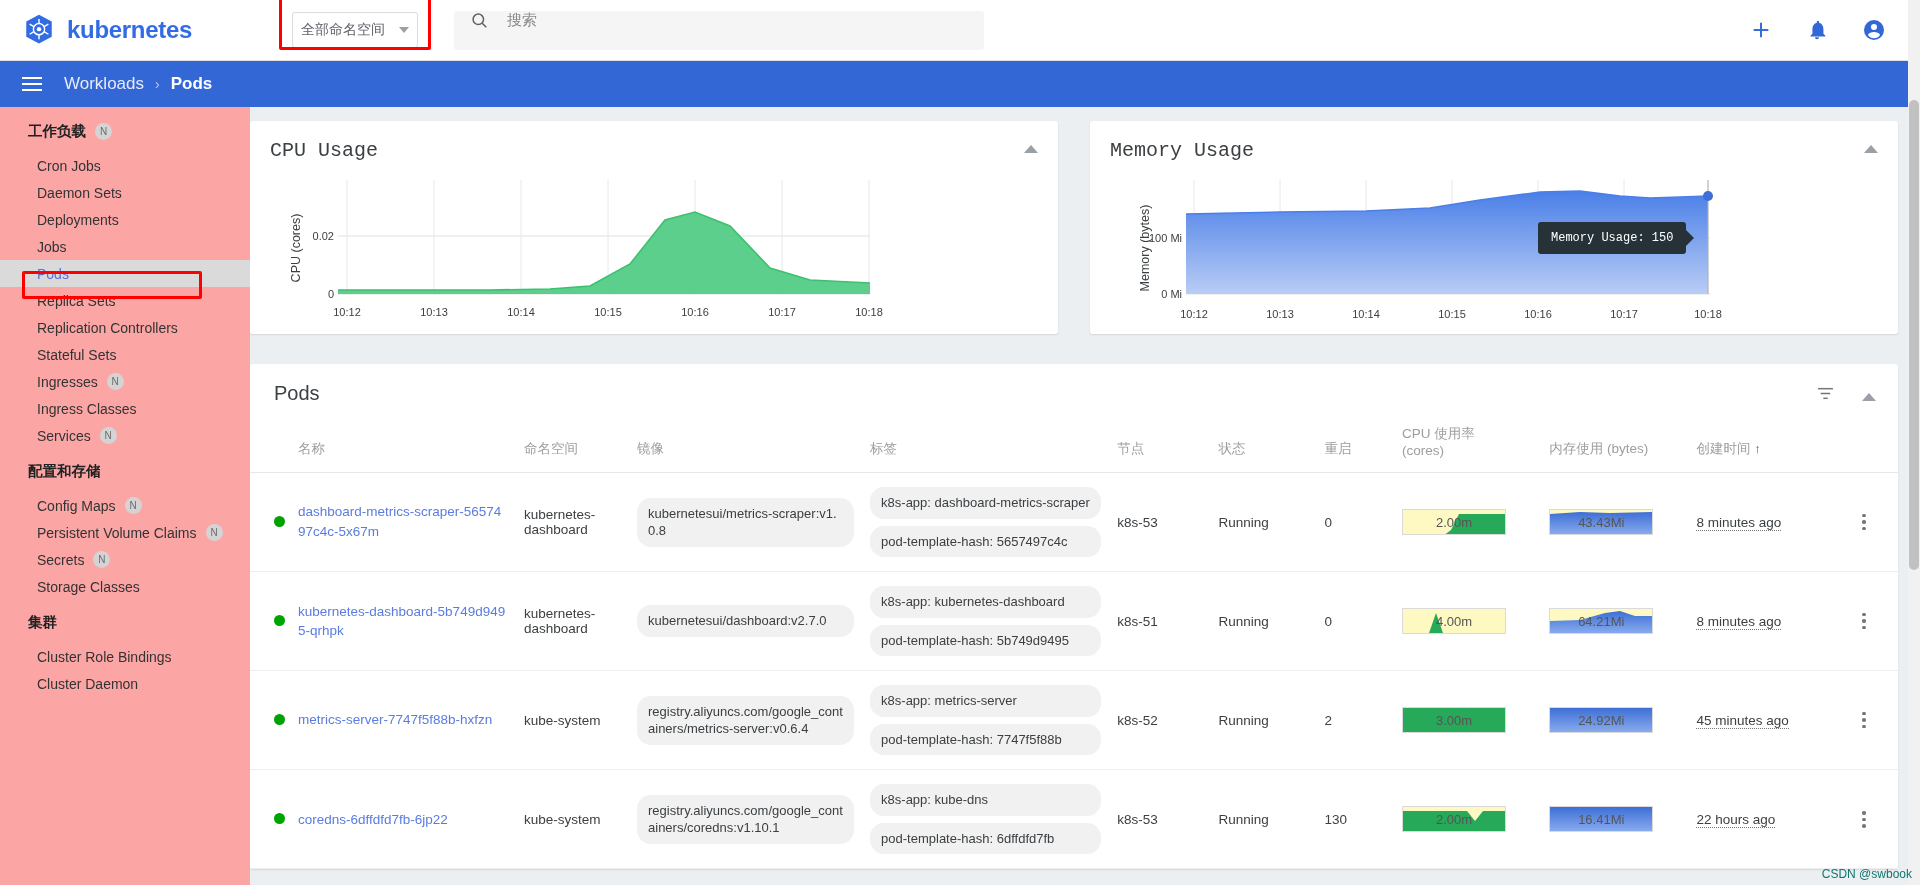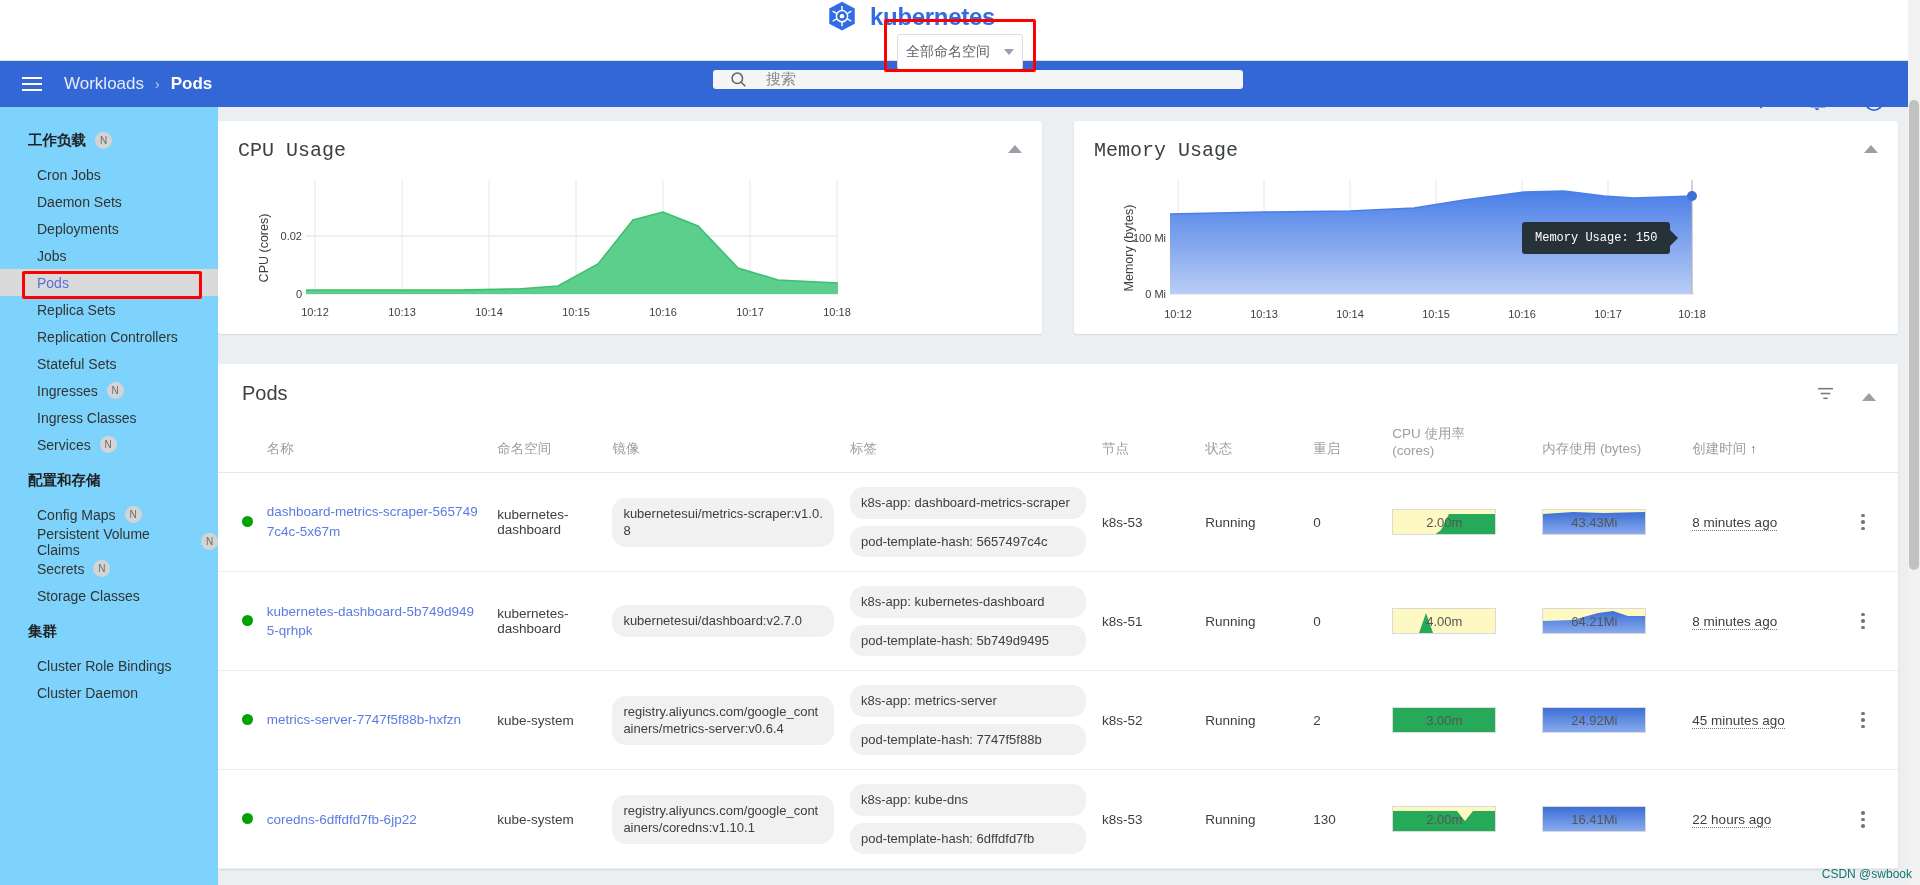--- a/index.html
+++ b/index.html
@@ -6,21 +6,21 @@
   html, body {
     width: 1920px; height: 885px;
     font-family: "Liberation Sans", sans-serif;
     background: #eceff1;
     overflow: hidden;
   }
 
   
   .topbar {
     height: 61px; background: #fff; display: flex; align-items: center;
-    padding: 0 22px; border-bottom: 1px solid #e0e0e0; position: relative; flex-direction: column;
+    padding: 0 22px; border-bottom: 1px solid #e0e0e0; position: relative;
   }
   .brand { display: flex; align-items: center; gap: 11px; width: 270px; }
   .k8s-logo { width: 34px; height: 34px; }
   .brand-name {
     font-size: 24px; font-weight: bold; color: #326ce5;
     letter-spacing: -0.3px;
   }
   .ns-select-wrap { position: relative; }
   .ns-highlight {
     position: absolute; left: -13px; top: -15px;
@@ -32,21 +32,21 @@
     border-radius: 3px; display: flex; align-items: center;
     padding: 0 8px; justify-content: space-between;
     font-size: 14px; color: #5f6368; cursor: pointer;
   }
   .caret-down {
     width: 0; height: 0; border-left: 5px solid transparent;
     border-right: 5px solid transparent; border-top: 6px solid #9aa0a6;
   }
   .searchbox {
     margin-left: 36px; width: 530px; height: 39px; background: #f5f5f5;
-    border-radius: 3px; display: flex; align-items: flex-end; padding: 0 16px;
+    border-radius: 3px; display: flex; align-items: flex-start; padding: 0 16px;
     gap: 18px;
   }
   .search-placeholder { font-size: 15px; color: #8a8a8a; }
   .topbar-right {
     margin-left: auto; display: flex; align-items: center; gap: 34px;
     padding-right: 12px;
   }
   .ticon { cursor: pointer; display: flex; }
 
   
@@ -59,22 +59,22 @@
   .crumbs { display: flex; align-items: center; gap: 11px; font-size: 17px; }
   .crumb-link { color: #e8eaf6; cursor: pointer; }
   .crumb-sep { color: #c5cae9; font-size: 14px; }
   .crumb-cur { font-weight: bold; color: #fff; }
 
   
   .shell { display: flex; height: calc(885px - 61px - 46px); }
 
   
   .sidebar {
-    width: 218px; background: #7dd3fc; overflow: hidden;
-    padding-top: 11px; flex-shrink: 0; position: relative;
+    width: 250px; background: #fca5a5; overflow: hidden;
+    padding-top: 2px; flex-shrink: 0; position: relative;
   }
   .nav-group-title {
     font-size: 14.5px; color: #212121; font-weight: bold;
     padding: 13px 0 11px 28px; display: flex; align-items: center; gap: 9px;
   }
   .nbadge {
     width: 17px; height: 17px; border-radius: 50%; background: #d4d4d4;
     color: #6b6b6b; font-size: 10px; font-weight: normal;
     display: inline-flex; align-items: center; justify-content: center;
   }

